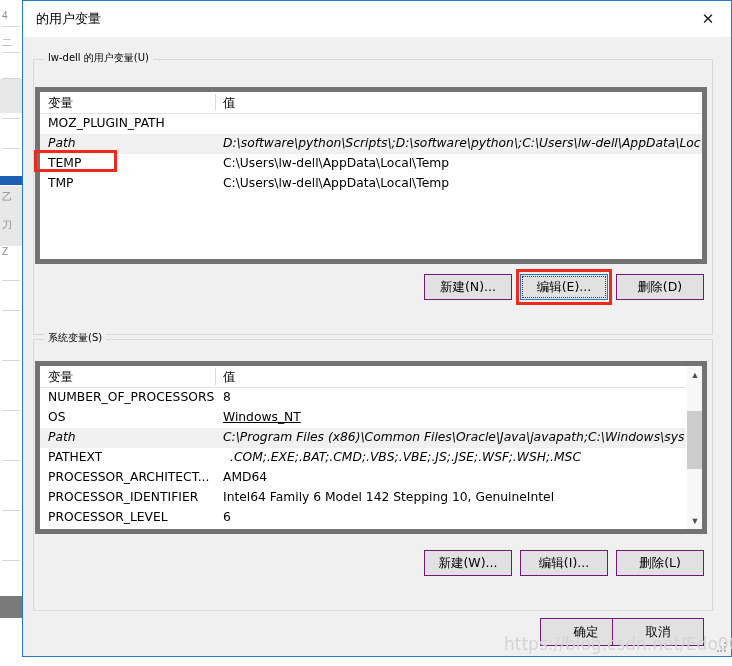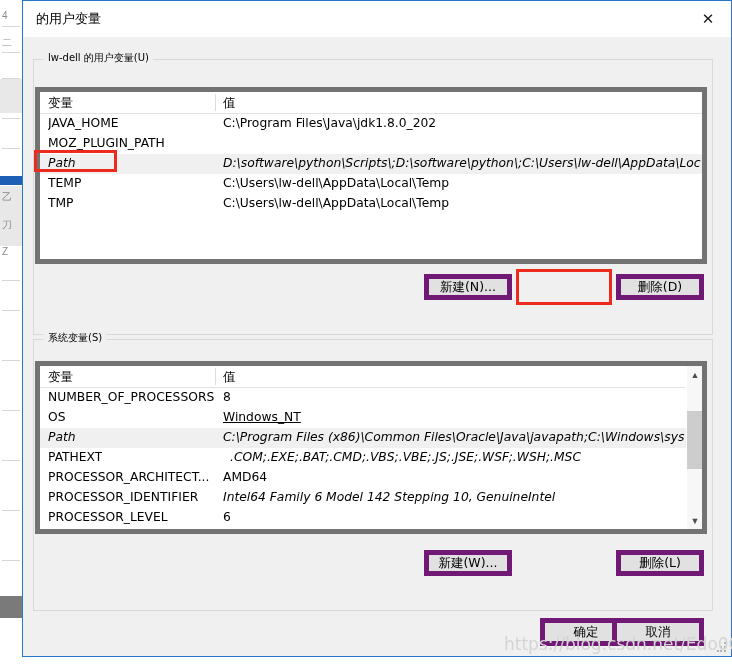--- a/index.html
+++ b/index.html
@@ -116,21 +116,21 @@
   .vscroll .arrow.up { top: 0; }
   .vscroll .arrow.down { bottom: 0; }
   .vscroll .thumb {
     position: absolute; left: 0; width: 16px; background: #cdcdcd;
   }
 
   
   .btn {
     position: absolute;
     background: #e1e1e1;
-    border: 5px solid #701a75;
+    border: 1px solid #701a75;
     font-size: 12.5px; color: #000;
     font-family: "DejaVu Sans", "Liberation Sans", sans-serif;
     display: flex; align-items: center; justify-content: center;
     cursor: default;
     height: 26px;
   }
   .btn.focused {
     border: 1px solid #2878c8;
     background: #e1e1e1;
   }
@@ -204,24 +204,20 @@
     </div>
 
     <div class="listview" style="left:12px; top:50px; width:672px; height:177px;">
       <div class="lv-header">
         <div class="hcell" style="left:8px;">变量</div>
         <div class="lv-divider" style="left:175px;"></div>
         <div class="hcell" style="left:183px;">值</div>
       </div>
       <div class="lv-rows">
         <div class="lv-row">
-          <span class="cell cell-name">JAVA_HOME</span>
-          <span class="cell cell-val" style="left:183px; width:478px;">C:\Program Files\Java\jdk1.8.0_202</span>
-        </div>
-        <div class="lv-row">
           <span class="cell cell-name">MOZ_PLUGIN_PATH</span>
           <span class="cell cell-val" style="left:183px; width:478px;"></span>
         </div>
         <div class="lv-row selected">
           <span class="cell cell-name">Path</span>
           <span class="cell cell-val" style="left:183px; width:478px;">D:\software\python\Scripts\;D:\software\python\;C:\Users\lw-dell\AppData\Local\...</span>
         </div>
         <div class="lv-row">
           <span class="cell cell-name">TEMP</span>
           <span class="cell cell-val" style="left:183px; width:478px;">C:\Users\lw-dell\AppData\Local\Temp</span>
@@ -230,20 +226,24 @@
           <span class="cell cell-name">TMP</span>
           <span class="cell cell-val" style="left:183px; width:478px;">C:\Users\lw-dell\AppData\Local\Temp</span>
         </div>
       </div>
     </div>
 
     <div class="annot" style="left:11px; top:113px; width:83px; height:22px;"></div>
 
     <div class="btn" style="left:401px; top:237px; width:88px;">
       <span>新建(N)...</span>
+    </div>
+    <div class="btn focused" style="left:497px; top:237px; width:88px;">
+      <span class="focus-ring"></span>
+      <span>编辑(E)...</span>
     </div>
     <div class="btn" style="left:593px; top:237px; width:88px;">
       <span>删除(D)</span>
     </div>
 
     <div class="annot" style="left:493px; top:232px; width:96px; height:36px;"></div>
 
     <div class="groupbox" style="left:10px; top:302px; width:680px; height:272px;">
       <div class="group-legend">系统变量(S)</div>
     </div>
@@ -270,37 +270,40 @@
         <div class="lv-row">
           <span class="cell cell-name">PATHEXT</span>
           <span class="cell cell-val" style="left:190px; width:462px;font-style:italic;">.COM;.EXE;.BAT;.CMD;.VBS;.VBE;.JS;.JSE;.WSF;.WSH;.MSC</span>
         </div>
         <div class="lv-row">
           <span class="cell cell-name">PROCESSOR_ARCHITECT...</span>
           <span class="cell cell-val" style="left:183px; width:462px;">AMD64</span>
         </div>
         <div class="lv-row">
           <span class="cell cell-name">PROCESSOR_IDENTIFIER</span>
-          <span class="cell cell-val" style="left:183px; width:462px;font-style:italic;">Intel64 Family 6 Model 142 Stepping 10, GenuineIntel</span>
+          <span class="cell cell-val" style="left:183px; width:462px;">Intel64 Family 6 Model 142 Stepping 10, GenuineIntel</span>
         </div>
         <div class="lv-row">
           <span class="cell cell-name">PROCESSOR_LEVEL</span>
           <span class="cell cell-val" style="left:183px; width:462px;">6</span>
         </div>
       </div>
       <div class="vscroll">
         <div class="track"></div>
         <div class="arrow up">▲</div>
         <div class="thumb" style="top:45px; height:58px;"></div>
         <div class="arrow down">▼</div>
       </div>
     </div>
 
     <div class="btn" style="left:401px; top:513px; width:88px;">
       <span>新建(W)...</span>
+    </div>
+    <div class="btn" style="left:497px; top:513px; width:88px;">
+      <span>编辑(I)...</span>
     </div>
     <div class="btn" style="left:593px; top:513px; width:88px;">
       <span>删除(L)</span>
     </div>
 
     <div class="btn" style="left:493px; top:581px; width:92px; height:28px;margin-left:24px;">
       <span>确定</span>
     </div>
     <div class="btn" style="left:589px; top:581px; width:92px; height:28px;">
       <span>取消</span>

